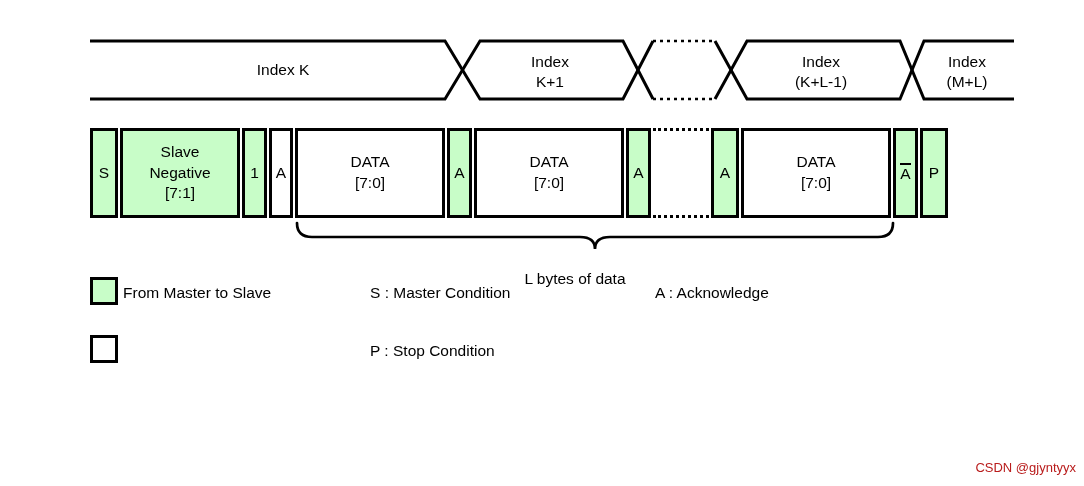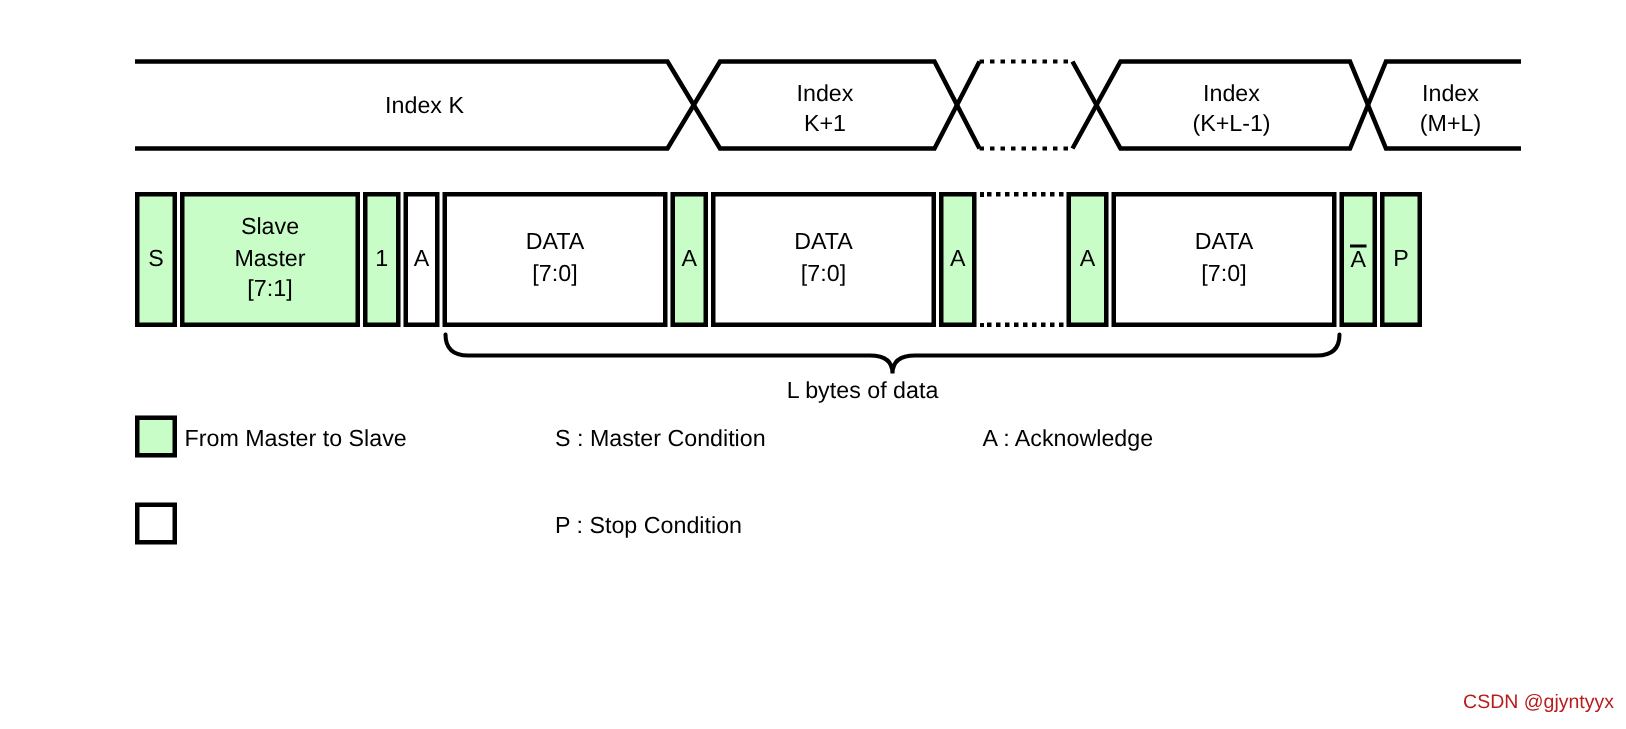--- a/index.html
+++ b/index.html
@@ -50,21 +50,21 @@
   .w-data { width: 150px; }
   .w-dots { width: 56px; }
   .w-p    { width: 28px; }
 
   .ovl { display: inline-block; border-top: 2.5px solid #000000; line-height: 1.05; padding-top: 1px; }
 
   
   .brace-svg { position: absolute; left: 295px; top: 220px; }
   .brace-svg path { stroke: #000000; stroke-width: 2.7; fill: none; stroke-linecap: round; }
   .brace-label {
-    position: absolute; left: 280px; top: 252px; width: 590px;
+    position: absolute; left: 280px; top: 270px; width: 590px;
     text-align: center; font-size: 15.5px;
   }
 
   
   .swatch {
     position: absolute; width: 28px; height: 28px;
     box-sizing: border-box; border: 3px solid #000000;
   }
   .swatch.master { background: #c8fdc8; }
   .swatch.slave  { background: #ffffff; }
@@ -109,21 +109,21 @@
     <text class="wave-label" text-anchor="middle" x="877" y="29">Index</text>
     <text class="wave-label" text-anchor="middle" x="877" y="49">(M+L)</text>
   </svg>
 
   <div class="frame-row">
     <div class="fbox master w-s">
       <span>S</span>
     </div>
     <div class="fbox master w-sa">
       <span>Slave</span>
-      <span>Master</span>
+      <span>Negative</span>
       <span>[7:1]</span>
     </div>
     <div class="fbox master w-bit">
       <span>1</span>
     </div>
     <div class="fbox slave w-ackw">
       <span>A</span>
     </div>
     <div class="fbox slave w-data">
       <span>DATA</span>

